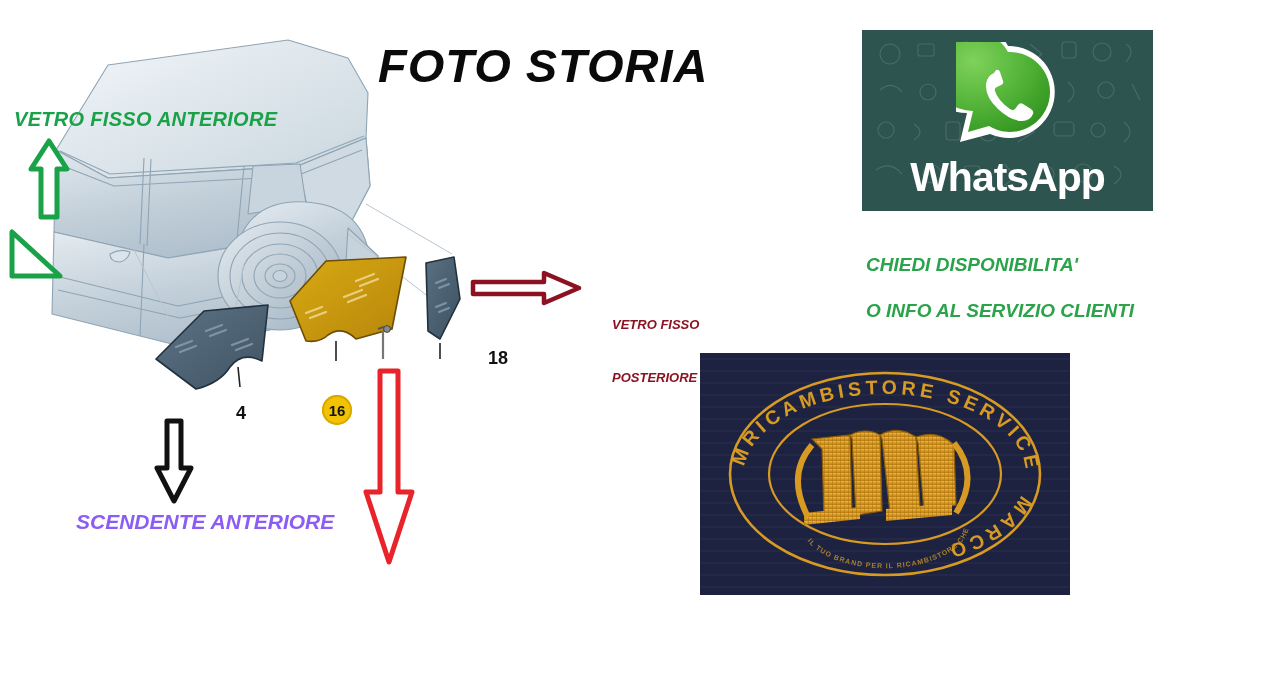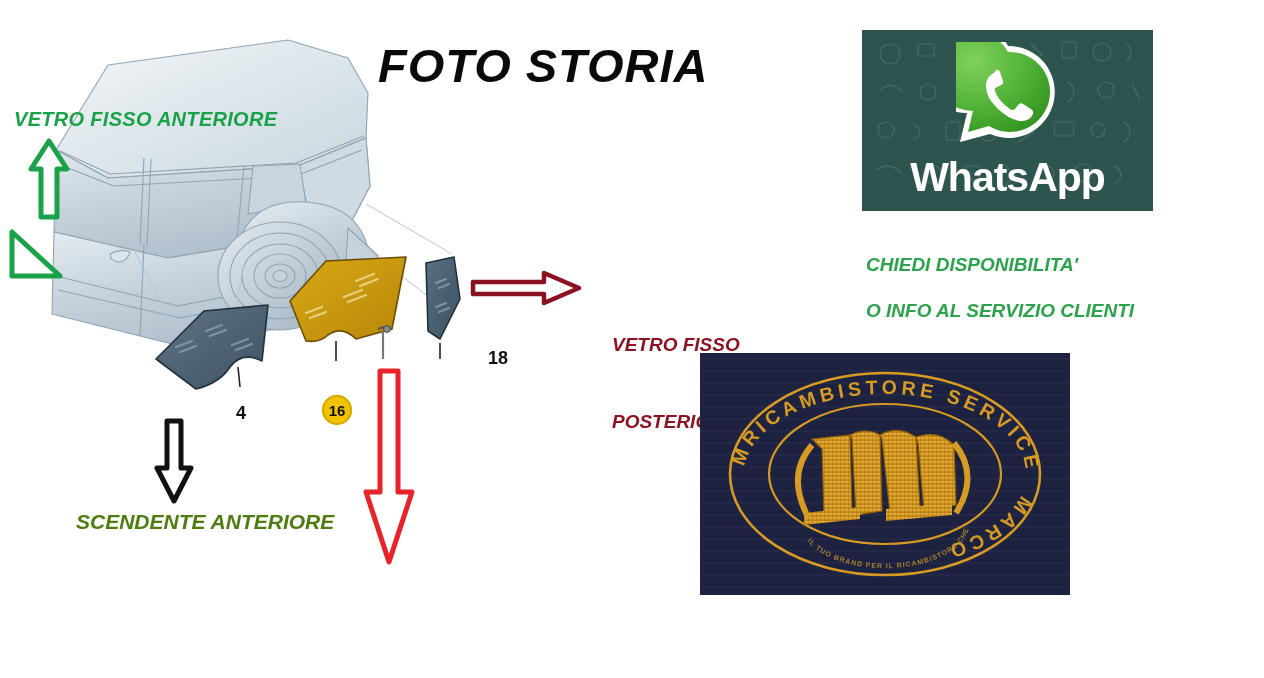--- a/index.html
+++ b/index.html
@@ -43,24 +43,24 @@
 
   
   .callout{
     position:absolute;font-weight:bold;font-style:italic;white-space:pre;
     line-height:1.15;
   }
   #label-vetro-fisso-anteriore{
     left:14px;top:108px;font-size:20px;color:#1aa248;letter-spacing:.3px;font-style:italic;
   }
   #label-vetro-fisso-posteriore{
-    left:612px;top:281px;font-size:19px;color:#8c1221;line-height:1.35;
+    left:612px;top:281px;font-size:13px;color:#8c1221;line-height:1.35;
   }
   #label-scendente-anteriore{
-    left:76px;top:510px;font-size:21px;color:#4d7c0f;
+    left:76px;top:510px;font-size:21px;color:#8b5cf6;
   }
   #label-scendente-posteriore{
     left:348px;top:586px;font-size:21px;color:#e8232a;
   }
 
   
   .arrow{position:absolute;}
   #arrow-green-up{left:28px;top:138px;width:42px;height:82px;}
   #arrow-green-triangle{left:8px;top:228px;width:56px;height:52px;}
   #arrow-black-down{left:154px;top:418px;width:40px;height:86px;}

